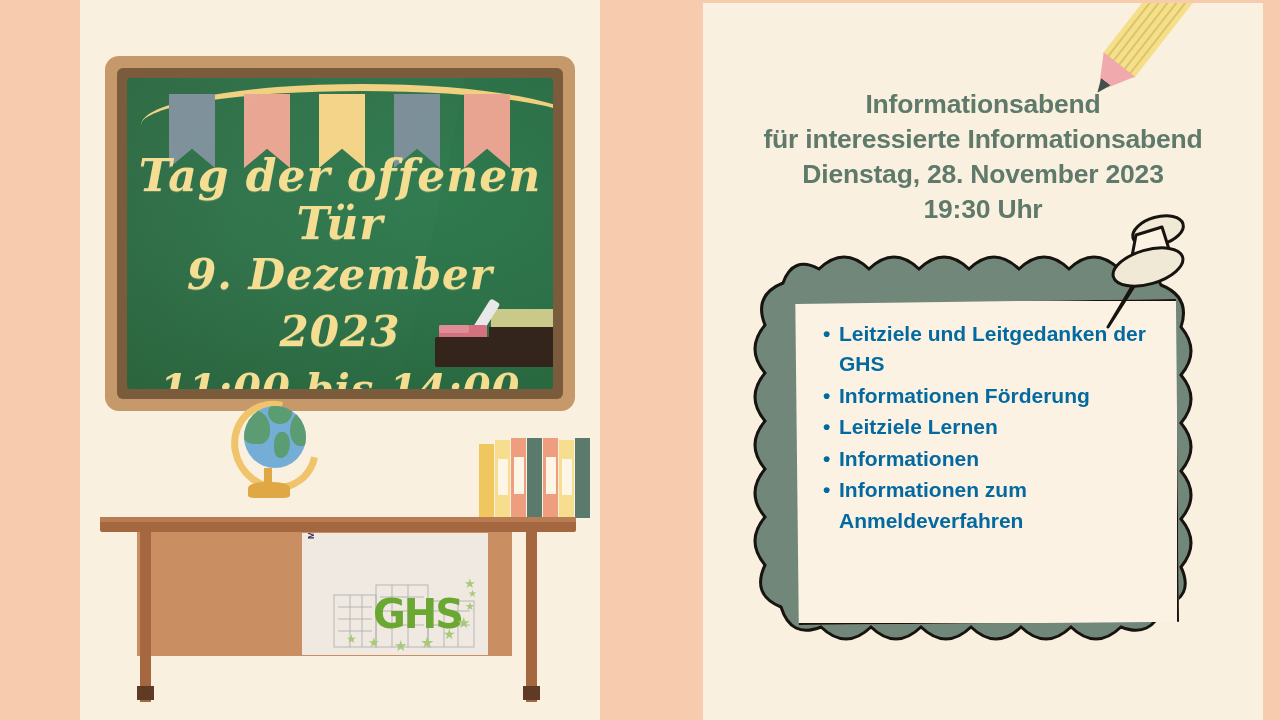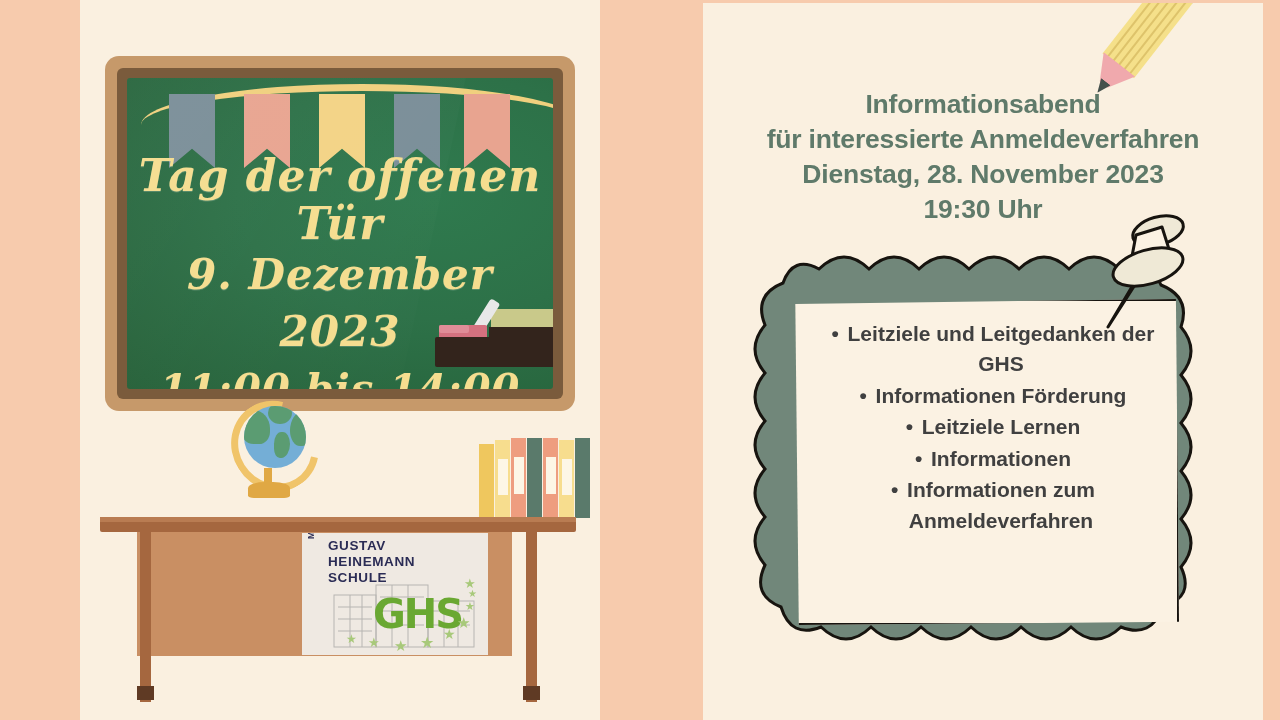--- a/index.html
+++ b/index.html
@@ -151,21 +151,21 @@
 
   
   .note-wrap{position:absolute;left:46px;top:248px;width:470px;height:418px;}
   .note-paper{
     position:absolute;left:44px;top:48px;width:382px;height:322px;
     background:#fbf2e3;border:2.5px solid #17140f;
     clip-path:polygon(0.6% 1.5%,99.2% 0%,100% 99%,1.5% 100%);
   }
   .bullets{
     position:absolute;left:28px;top:18px;right:14px;
-    color:#404040;font-weight:700;font-size:21px;line-height:1.45;text-align:center;
+    color:#0369a1;font-weight:700;font-size:21px;line-height:1.45;
   }
   .bullets li{margin-bottom:1px;}
   .bullets ul{margin:0;padding-left:16px;list-style:none;}
   .bullets li::before{content:"•";position:absolute;margin-left:-16px;}
 </style>
 </head>
 <body>
 
 <div class="poster">
 
@@ -236,25 +236,20 @@
     <div class="desk-top"></div>
     <div class="desk-top-hl"></div>
     <div class="banner"></div>
     <div class="leg l"></div>
     <div class="leg r"></div>
     <div class="foot l"></div>
     <div class="foot r"></div>
 
     <div class="logo">
       <div class="logo-vert">MÜLHEIM RUHR</div>
-      <div class="logo-words">
-        <div>GUSTAV</div>
-        <div>HEINEMANN</div>
-        <div>SCHULE</div>
-      </div>
       <svg class="logo-bld" viewBox="0 0 150 70">
         <g fill="none" stroke="#8a8a8a" stroke-width="1">
           <rect x="4" y="14" width="42" height="52"></rect>
             <rect x="46" y="4" width="52" height="62"></rect>
           <rect x="98" y="20" width="46" height="46"></rect>
           <path d="M8 26h34M8 38h34M8 50h34M50 16h44M50 30h44M50 44h44M102 30h38M102 44h38"></path>
           <path d="M20 14V66M32 14V66M62 4v62M78 4v62M114 20v46M128 20v46"></path>
         </g>
       </svg>
       <div class="logo-ghs">GHS</div>
@@ -284,21 +279,21 @@
           <i style="left:19px;"></i>
         <i style="left:26px;"></i>
           <i style="left:33px;"></i>
       </div>
       <div class="p-wood"></div>
       <div class="p-tip"></div>
     </div>
 
     <div class="headline">
       <div>Informationsabend</div>
-      <div>für interessierte Anmeldeverfahren</div>
+      <div>für interessierte Informationsabend</div>
       <div>Dienstag, 28. November 2023</div>
       <div>19:30 Uhr</div>
     </div>
 
     <div class="note-wrap">
       <svg width="470" height="418" viewBox="0 0 470 418" style="position:absolute;left:0;top:0;">
         <path d="M70 18 Q95 -6 120 18 Q145 -6 170 18 Q195 -6 220 18 Q245 -6 270 18
                  Q295 -6 320 18 Q345 -6 370 18 Q400 6 412 34 Q442 46 432 76
                  Q452 100 432 124 Q452 148 432 172 Q452 196 432 220 Q452 244 432 268
                  Q452 292 432 316 Q446 346 414 356 Q402 388 372 376 Q347 400 322 376

